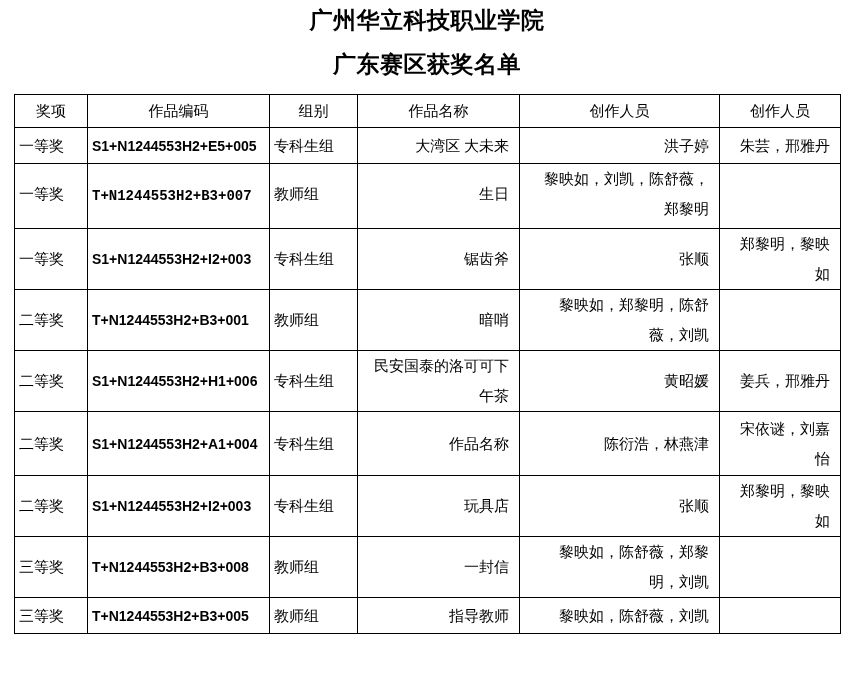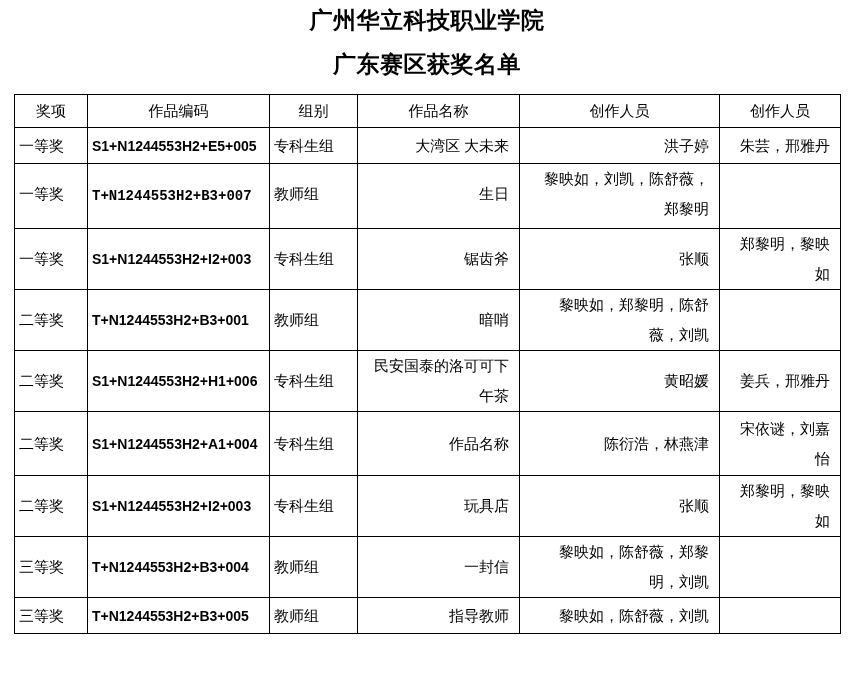--- a/index.html
+++ b/index.html
@@ -144,21 +144,21 @@
         <tr>
           <td class="c-award">二等奖</td>
           <td class="c-code">S1+N1244553H2+I2+003</td>
           <td class="c-group">专科生组</td>
           <td class="c-work">玩具店</td>
           <td class="c-creators">张顺</td>
           <td class="c-advisors">郑黎明，黎映如</td>
         </tr>
         <tr>
           <td class="c-award">三等奖</td>
-          <td class="c-code">T+N1244553H2+B3+004</td>
+          <td class="c-code">T+N1244553H2+B3+008</td>
           <td class="c-group">教师组</td>
           <td class="c-work">一封信</td>
           <td class="c-creators">黎映如，陈舒薇，郑黎明，刘凯</td>
           <td class="c-advisors"></td>
         </tr>
         <tr>
           <td class="c-award">三等奖</td>
           <td class="c-code">T+N1244553H2+B3+005</td>
           <td class="c-group">教师组</td>
           <td class="c-work">指导教师</td>

